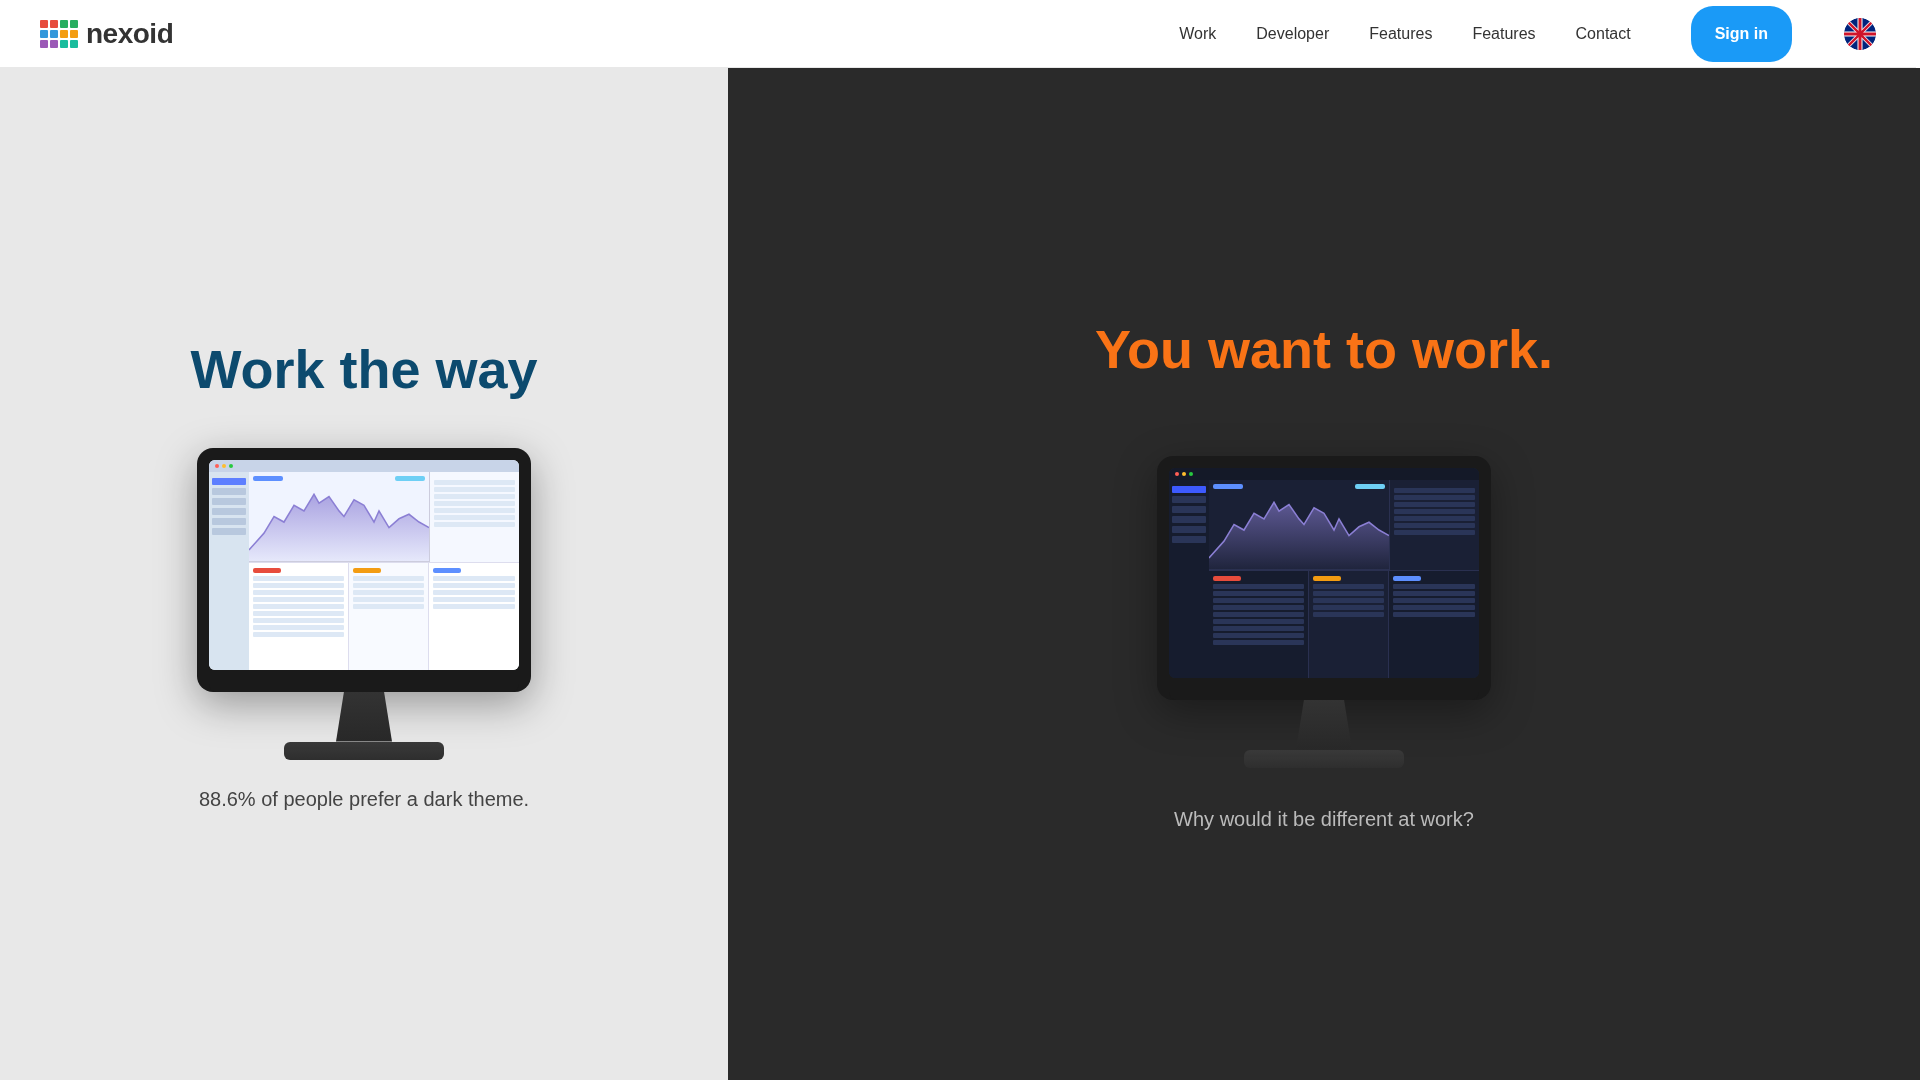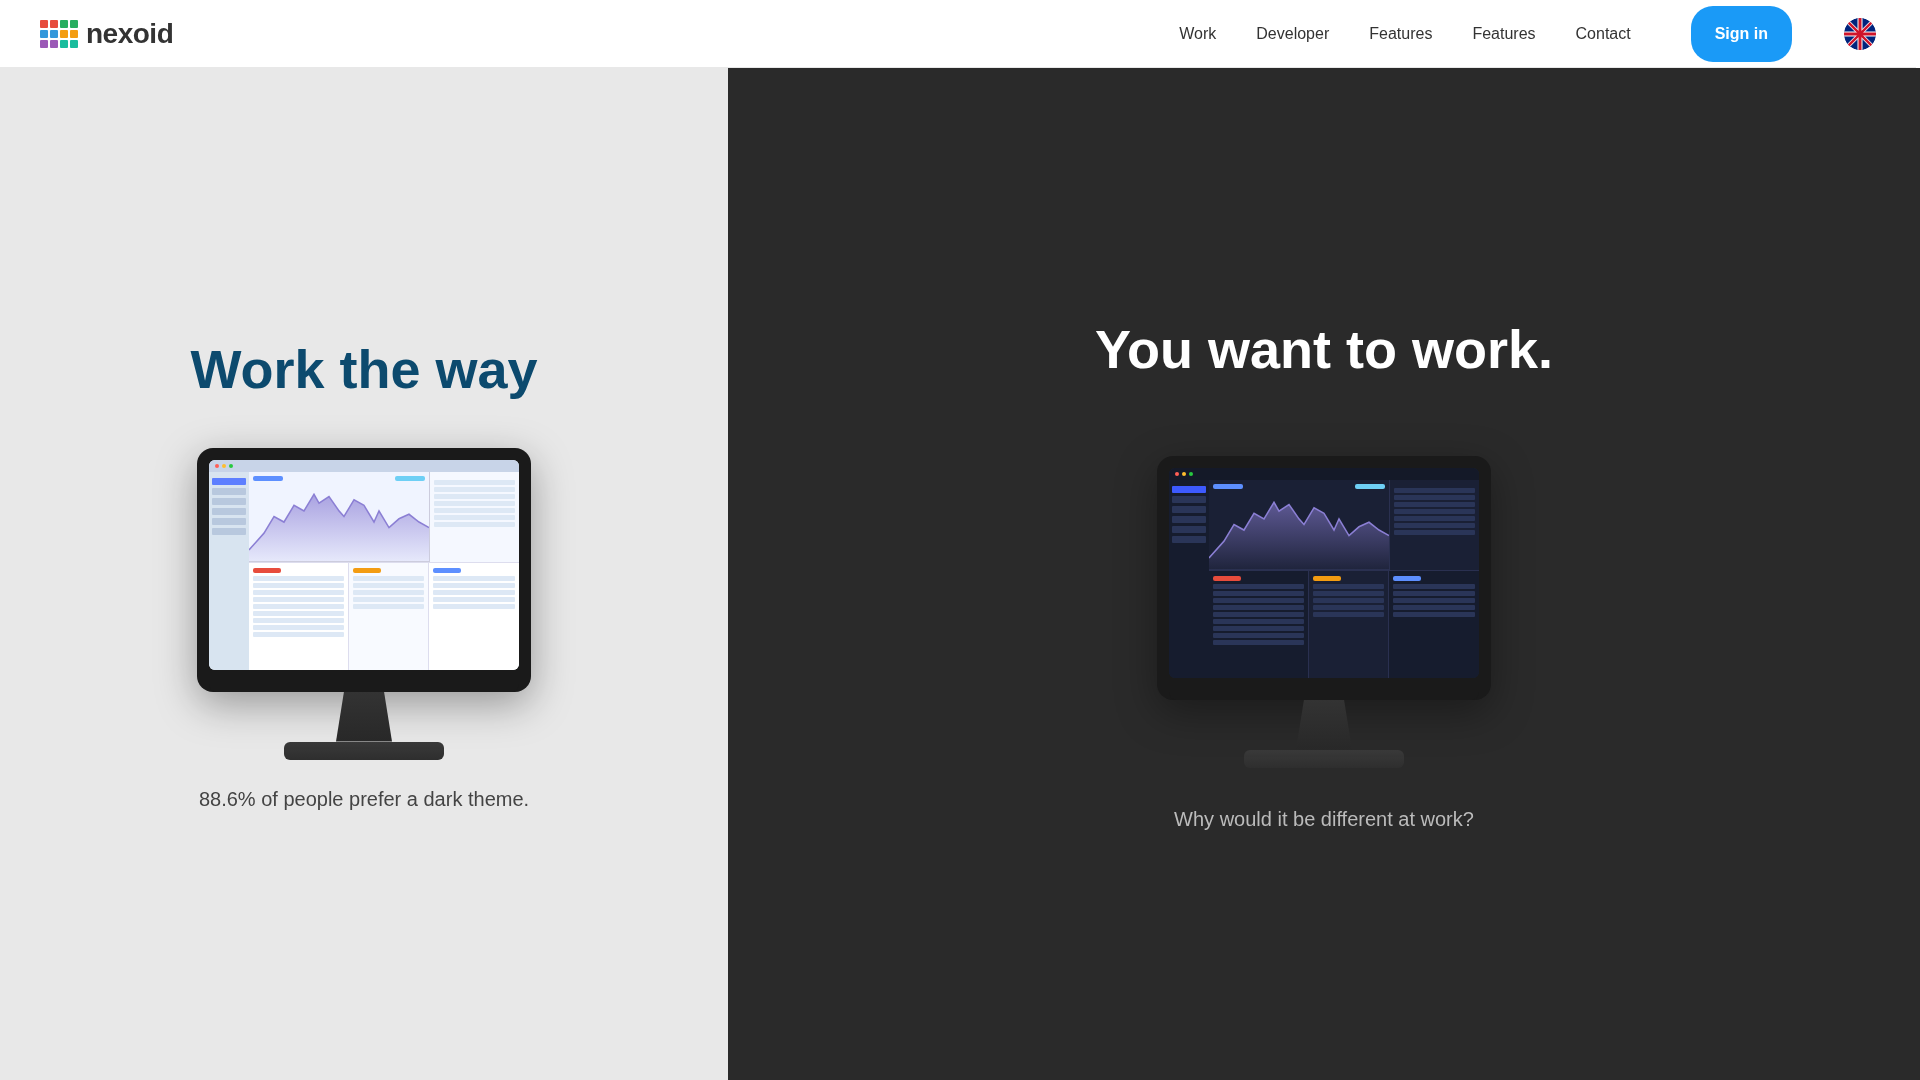--- a/index.html
+++ b/index.html
@@ -63,21 +63,21 @@
       flex-direction: column;
       align-items: center;
       justify-content: center;
       padding: 60px 40px 60px;
     }
     .heading-left {
       font-size: 54px; font-weight: 700; color: #0c4a6e;
       margin-bottom: 48px; text-align: center;
     }
     .heading-right {
-      font-size: 54px; font-weight: 700; color: #ffffff;
+      font-size: 54px; font-weight: 700; color: #f97316;
       margin-bottom: 76px; text-align: right;
     }
     .subtext-left {
       font-size: 20px; color: #444; text-align: center; margin-top: 28px;
     }
     .subtext-right {
       font-size: 20px; color: #bbb; text-align: center; margin-top: 40px;
     }
 
     

